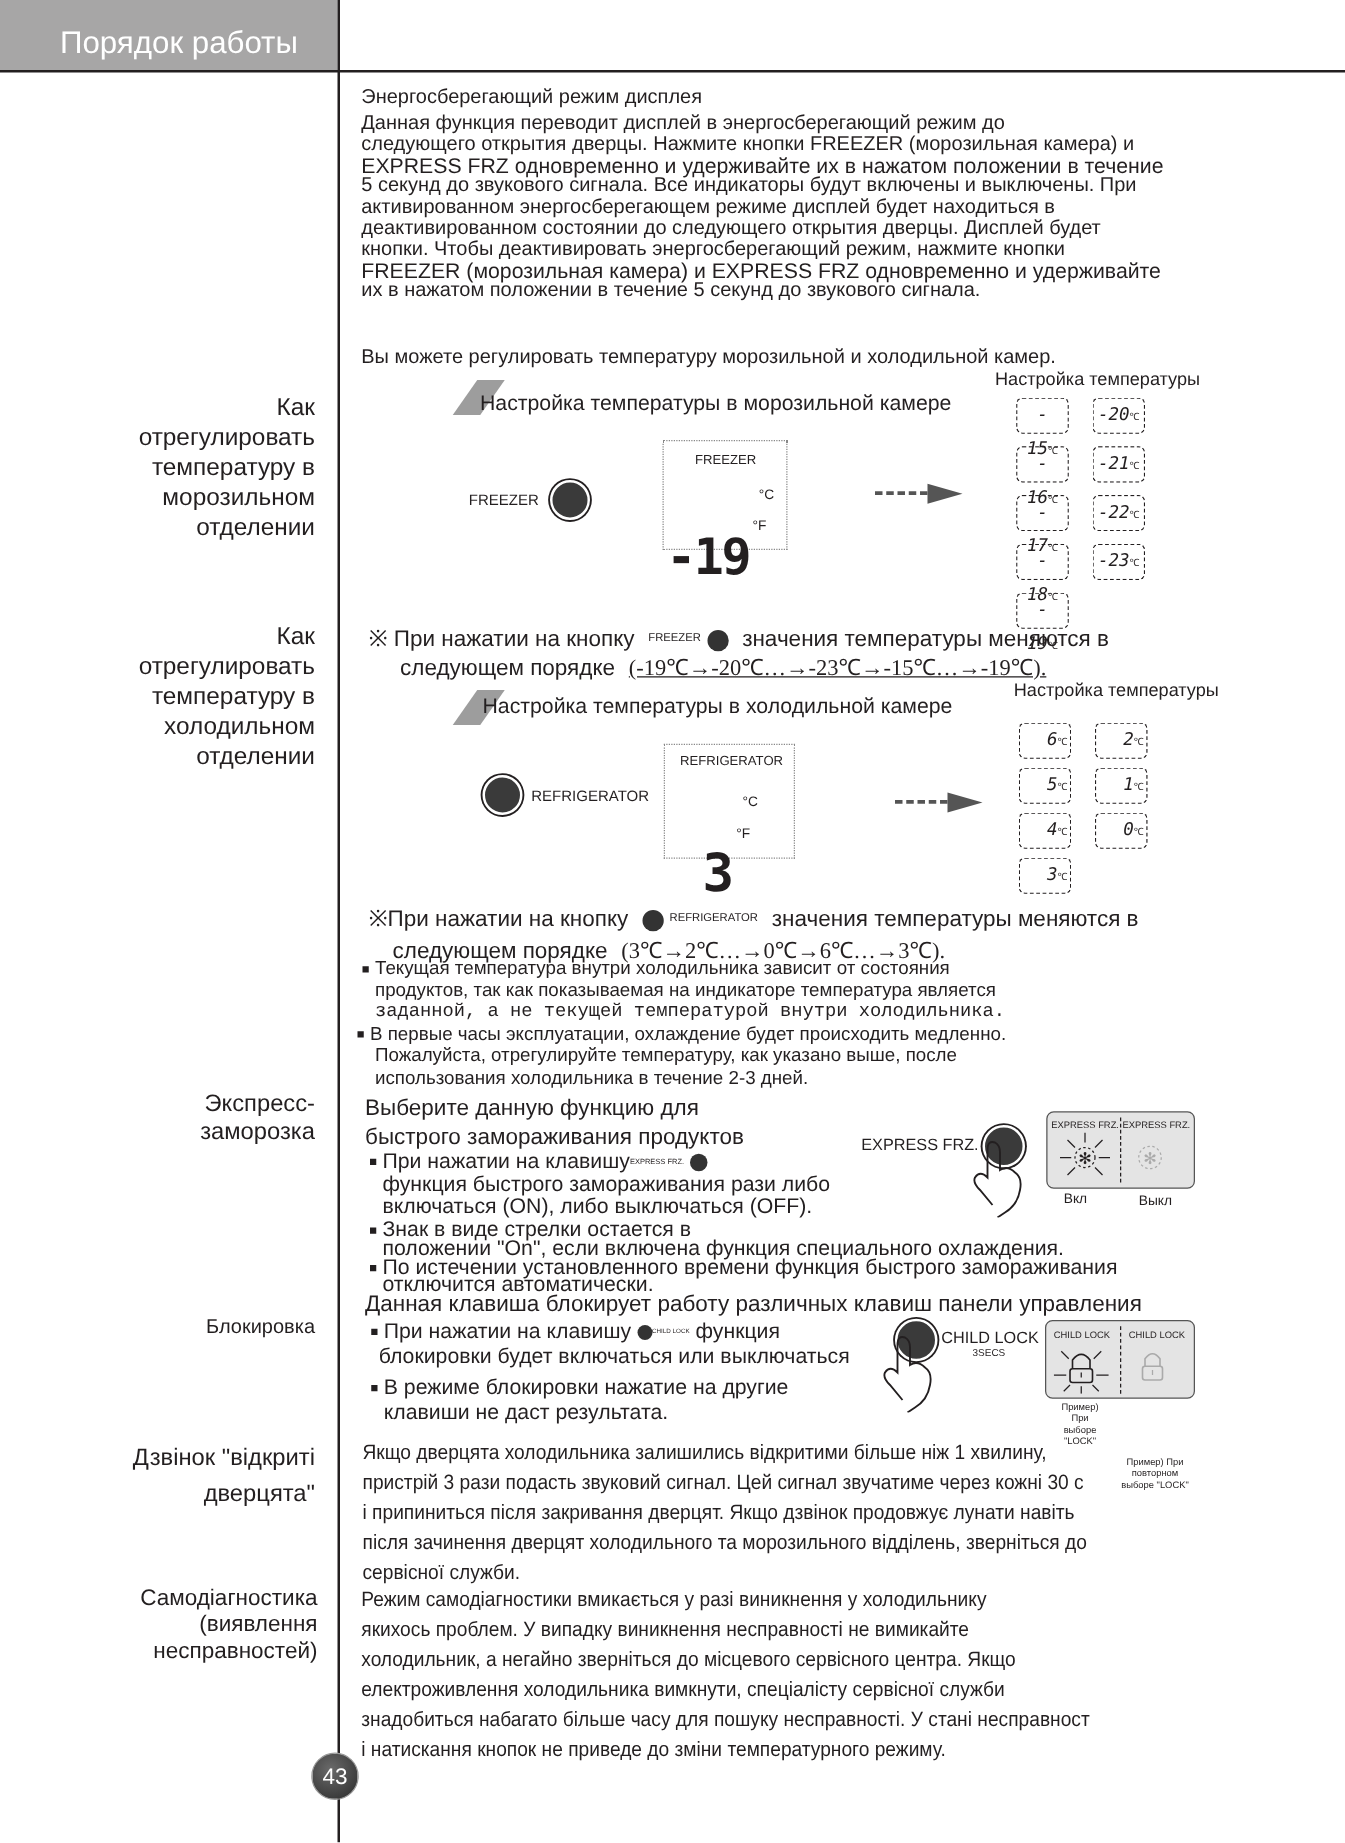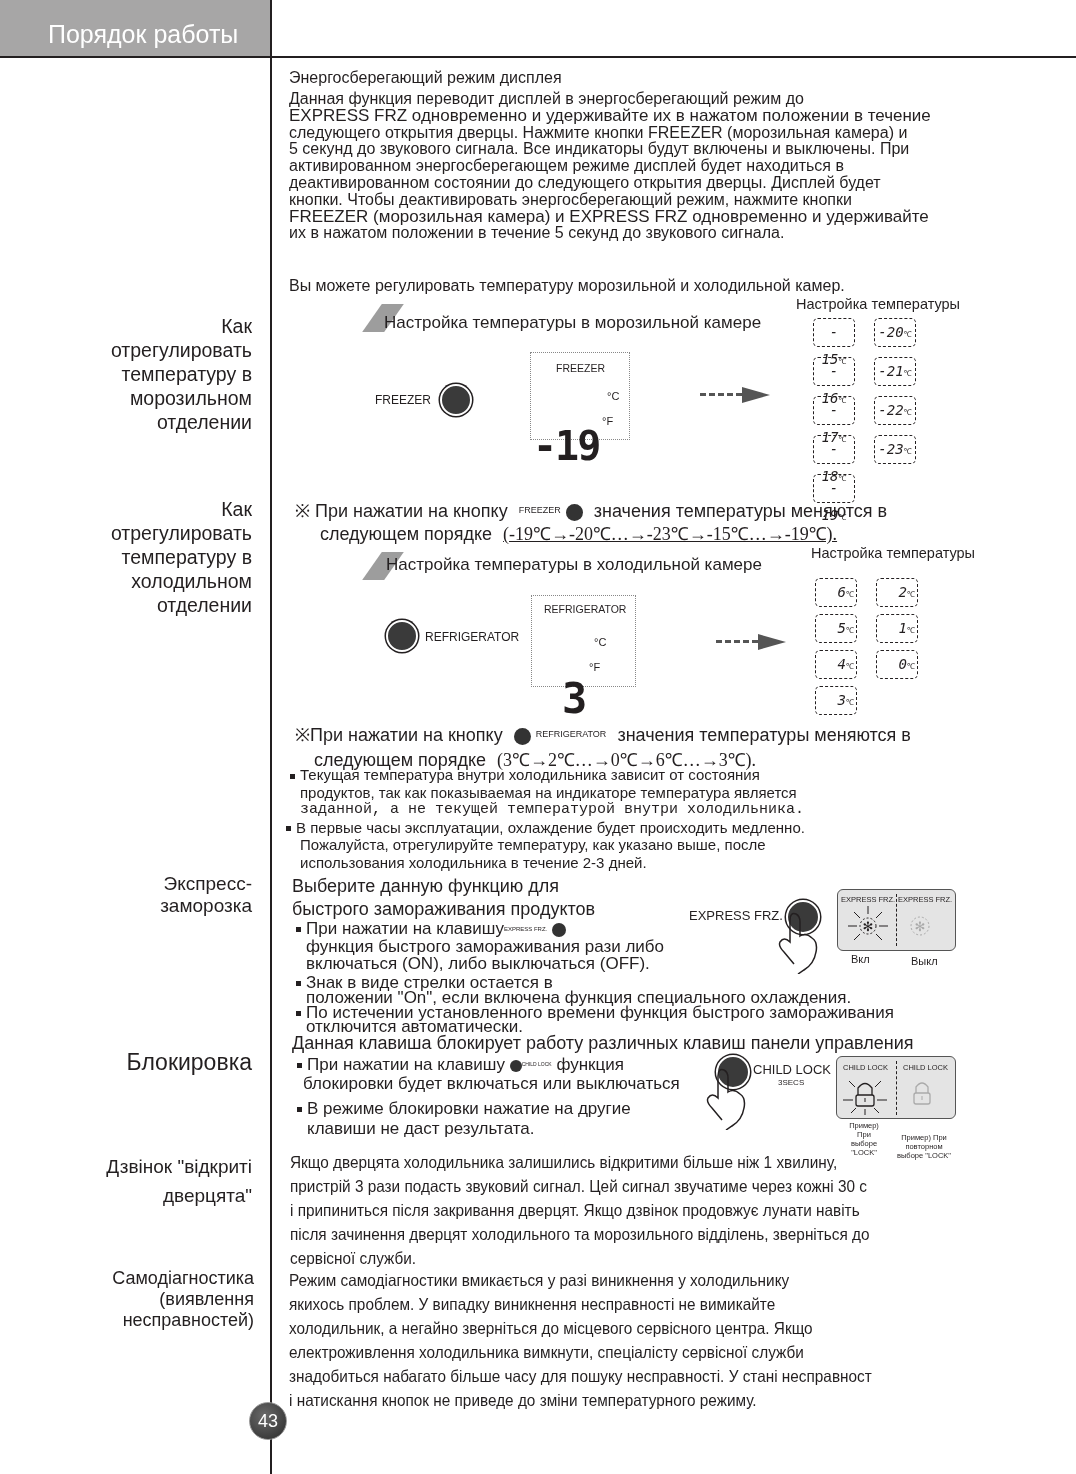--- a/index.html
+++ b/index.html
@@ -33,22 +33,22 @@
 <body>
 
 <div class="abs header-tab"></div>
 <div class="abs header-title">Порядок работы</div>
 <div class="abs hline"></div>
 <div class="abs vline"></div>
 
 <div class="abs p" style="top:68px;">Энергосберегающий режим дисплея</div>
 <div class="abs p" style="top:91px;line-height:16.8px;">
   <div>Данная функция переводит дисплей в энергосберегающий режим до</div>
+  <div>следующего открытия дверцы. Нажмите кнопки FREEZER (морозильная камера) и</div>
   <div style="font-size:17px;">EXPRESS FRZ одновременно и удерживайте их в нажатом положении в течение</div>
-  <div>следующего открытия дверцы. Нажмите кнопки FREEZER (морозильная камера) и</div>
   <div> 5 секунд до  звукового сигнала. Все индикаторы будут включены и выключены. При</div>
   <div>активированном энергосберегающем режиме дисплей будет находиться в</div>
   <div>деактивированном состоянии до следующего открытия дверцы. Дисплей будет</div>
   <div>кнопки. Чтобы деактивировать энергосберегающий режим, нажмите кнопки</div>
   <div style="font-size:17px;">FREEZER (морозильная камера) и EXPRESS FRZ одновременно и удерживайте</div>
   <div>их в нажатом положении в течение 5 секунд до звукового сигнала.</div>
 </div>
 <div class="abs p" style="top:276px;">Вы можете регулировать температуру морозильной и холодильной камер.</div>
 
 <div class="abs side" style="top:314px;">
@@ -196,21 +196,21 @@
     <line x1="34" y1="34" x2="28" y2="28" stroke="#231f20"></line>
   </svg>
   <svg class="abs" style="left:70px;top:24px;" width="24" height="24" viewBox="0 0 24 24">
     <circle cx="12" cy="12" r="9" fill="none" stroke="#aaa" stroke-dasharray="2 2"></circle>
     <text x="12" y="17" font-size="13" text-anchor="middle" fill="#aaa">✻</text>
   </svg>
 </div>
 <div class="abs" style="left:851px;top:953px;font-size:11px;">Вкл</div>
 <div class="abs" style="left:911px;top:955px;font-size:11px;">Выкл</div>
 
-<div class="abs side" style="top:1050px;font-size:23px;">
+<div class="abs side" style="top:1050px;font-size:16px;">
   <div>Блокировка</div>
 </div>
 
 <div class="abs p p18" style="left:292px;top:1032px;">Данная клавиша блокирует работу различных клавиш панели управления</div>
 <div class="abs p" style="left:297px;top:1055px;font-size:17px;line-height:19px;">
   <div class="bullet"><span>При нажатии на клавишу</span> <span class="mini-btn" style="width:12px;height:12px;"></span><span style="font-size:5px;vertical-align:4px;">CHILD LOCK</span> <span>функция</span></div>
   <div style="padding-left:6px;">блокировки будет включаться или выключаться</div>
   <div class="bullet" style="margin-top:6px;">В режиме блокировки нажатие на другие</div>
   <div style="padding-left:10px;line-height:22px;">клавиши не даст результата.</div>
 </div>
@@ -241,21 +241,21 @@
     <path d="M9 14 L9 8 Q15 0 21 8 L21 14" fill="none" stroke="#aaa" stroke-width="1.3"></path>
     <rect x="7" y="14" width="16" height="11" rx="2" fill="none" stroke="#aaa" stroke-width="1.3"></rect>
     <line x1="15" y1="17" x2="15" y2="21" stroke="#aaa"></line>
   </svg>
 </div>
 <div class="abs" style="left:843px;top:1121px;font-size:7.5px;line-height:9px;text-align:center;width:42px;">
   <div>Пример)</div>
   <div>При выборе</div>
   <div>"LOCK"</div>
 </div>
-<div class="abs" style="left:894px;top:1133px;font-size:7.5px;line-height:9px;text-align:center;width:60px;">
+<div class="abs" style="left:894px;top:1165px;font-size:7.5px;line-height:9px;text-align:center;width:60px;">
   <div>Пример) При</div>
   <div>повторном</div>
   <div>выборе "LOCK"</div>
 </div>
 
 <div class="abs side" style="top:1152px;font-size:19px;line-height:29px;">
   <div>Дзвінок "відкриті</div>
   <div>дверцята"</div>
 </div>
 <div class="abs uk" style="top:1150px;">

